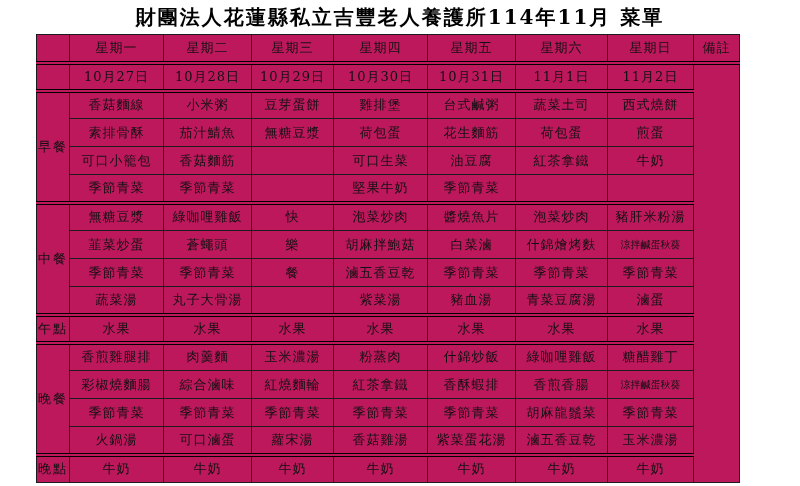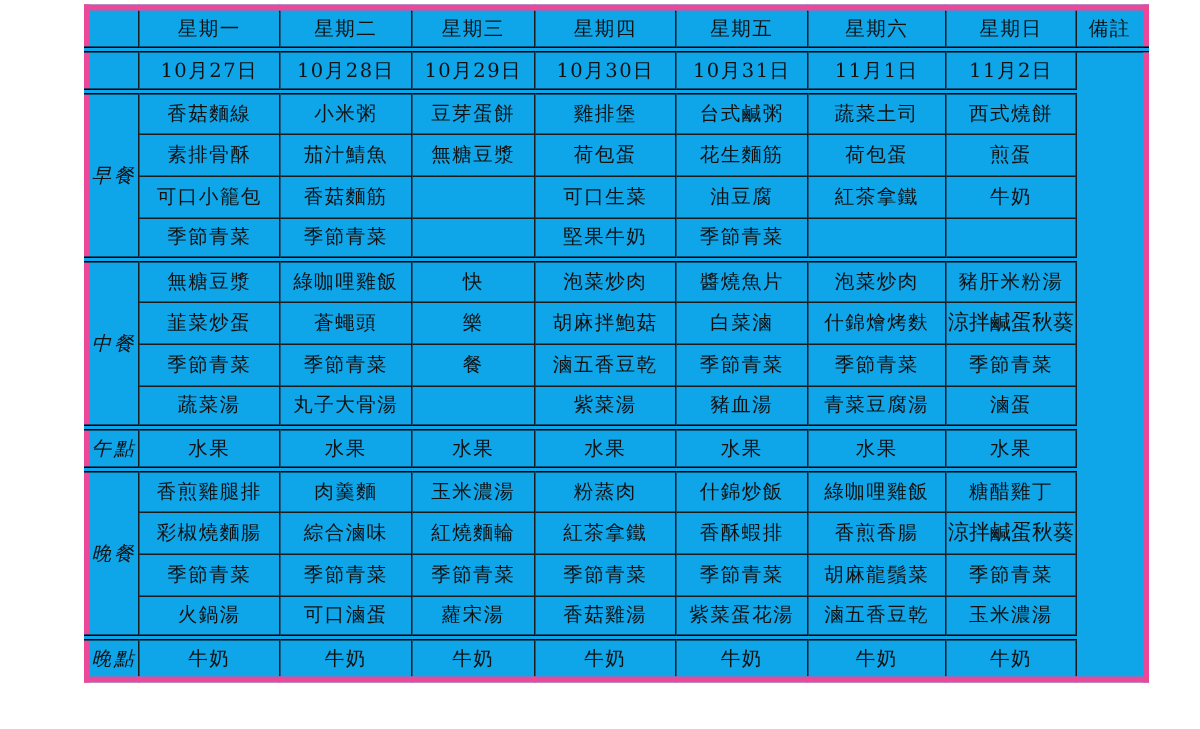--- a/index.html
+++ b/index.html
@@ -17,46 +17,47 @@
     text-align: center;
     font-size: 20px;
     font-weight: bold;
     letter-spacing: 2px;
     color: #000000;
     white-space: nowrap;
   }
   table.menu {
     border-collapse: collapse;
     table-layout: fixed;
-    margin-left: 56px;
+    margin-left: 36px;
     margin-top: 3px;
-    border: 4px solid #ec4899;
-    background: #0ea5e9;
+    border: 1px solid #ec4899;
+    background: #be185d;
   }
   table.menu td {
     border: 1px solid #1c1c1c;
     text-align: center;
     vertical-align: middle;
     font-size: 13px;
     letter-spacing: 1px;
     padding: 0 1px;
     overflow: hidden;
     white-space: nowrap;
   }
   table.menu tr { height: 28px; }
   
   table.menu tr.sec-top td { border-top: 4px double #000000; }
-  table.menu td.small { font-size: 14px; letter-spacing: 0; }
-  table.menu td.meal-label { letter-spacing: 2px; font-style: italic; }
+  table.menu td.small { font-size: 10px; letter-spacing: 0; }
+  table.menu td.meal-label { letter-spacing: 2px; }
   table.menu td.remarks-body { border-top: 4px double #000000; }
 </style>
 </head>
 <body>
 
 <div class="page">
+  <h1 class="title">財團法人花蓮縣私立吉豐老人養護所114年11月 菜單</h1>
   <table class="menu">
     <colgroup>
       <col style="width:32px">
       <col style="width:94px">
         <col style="width:88px">
         <col style="width:82px">
       <col style="width:94px">
         <col style="width:88px">
         <col style="width:92px">
         <col style="width:86px">

